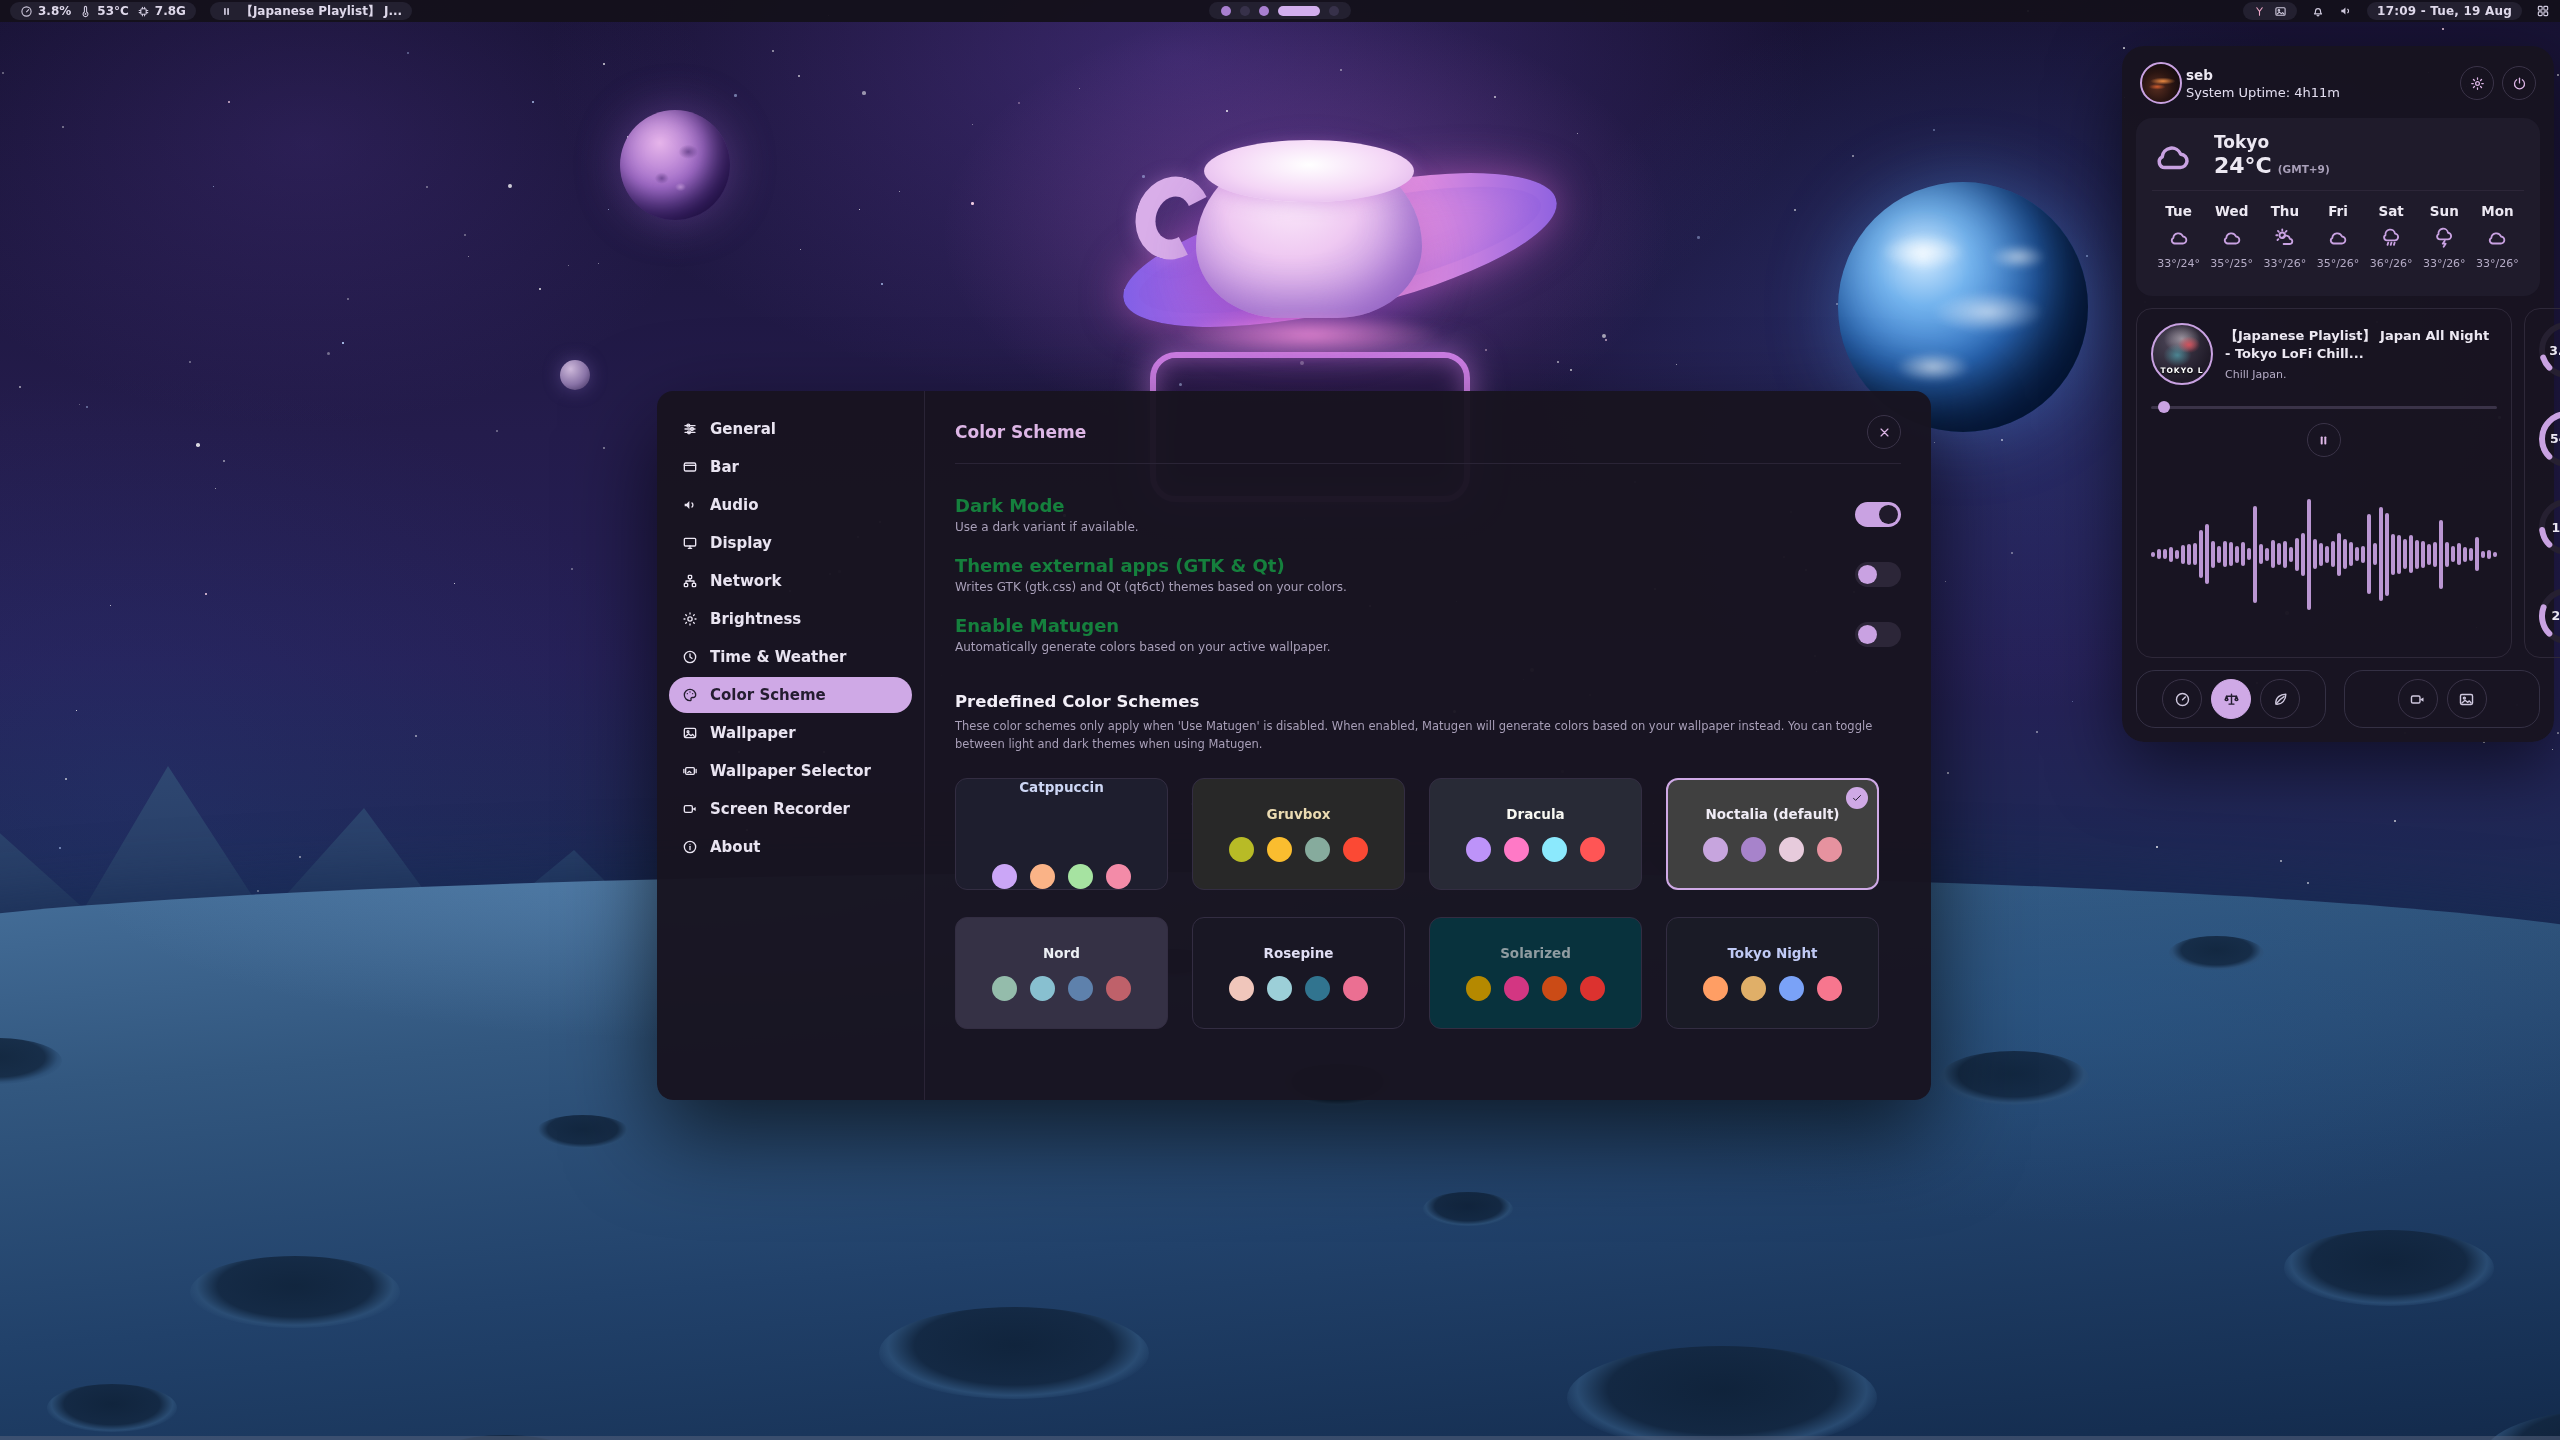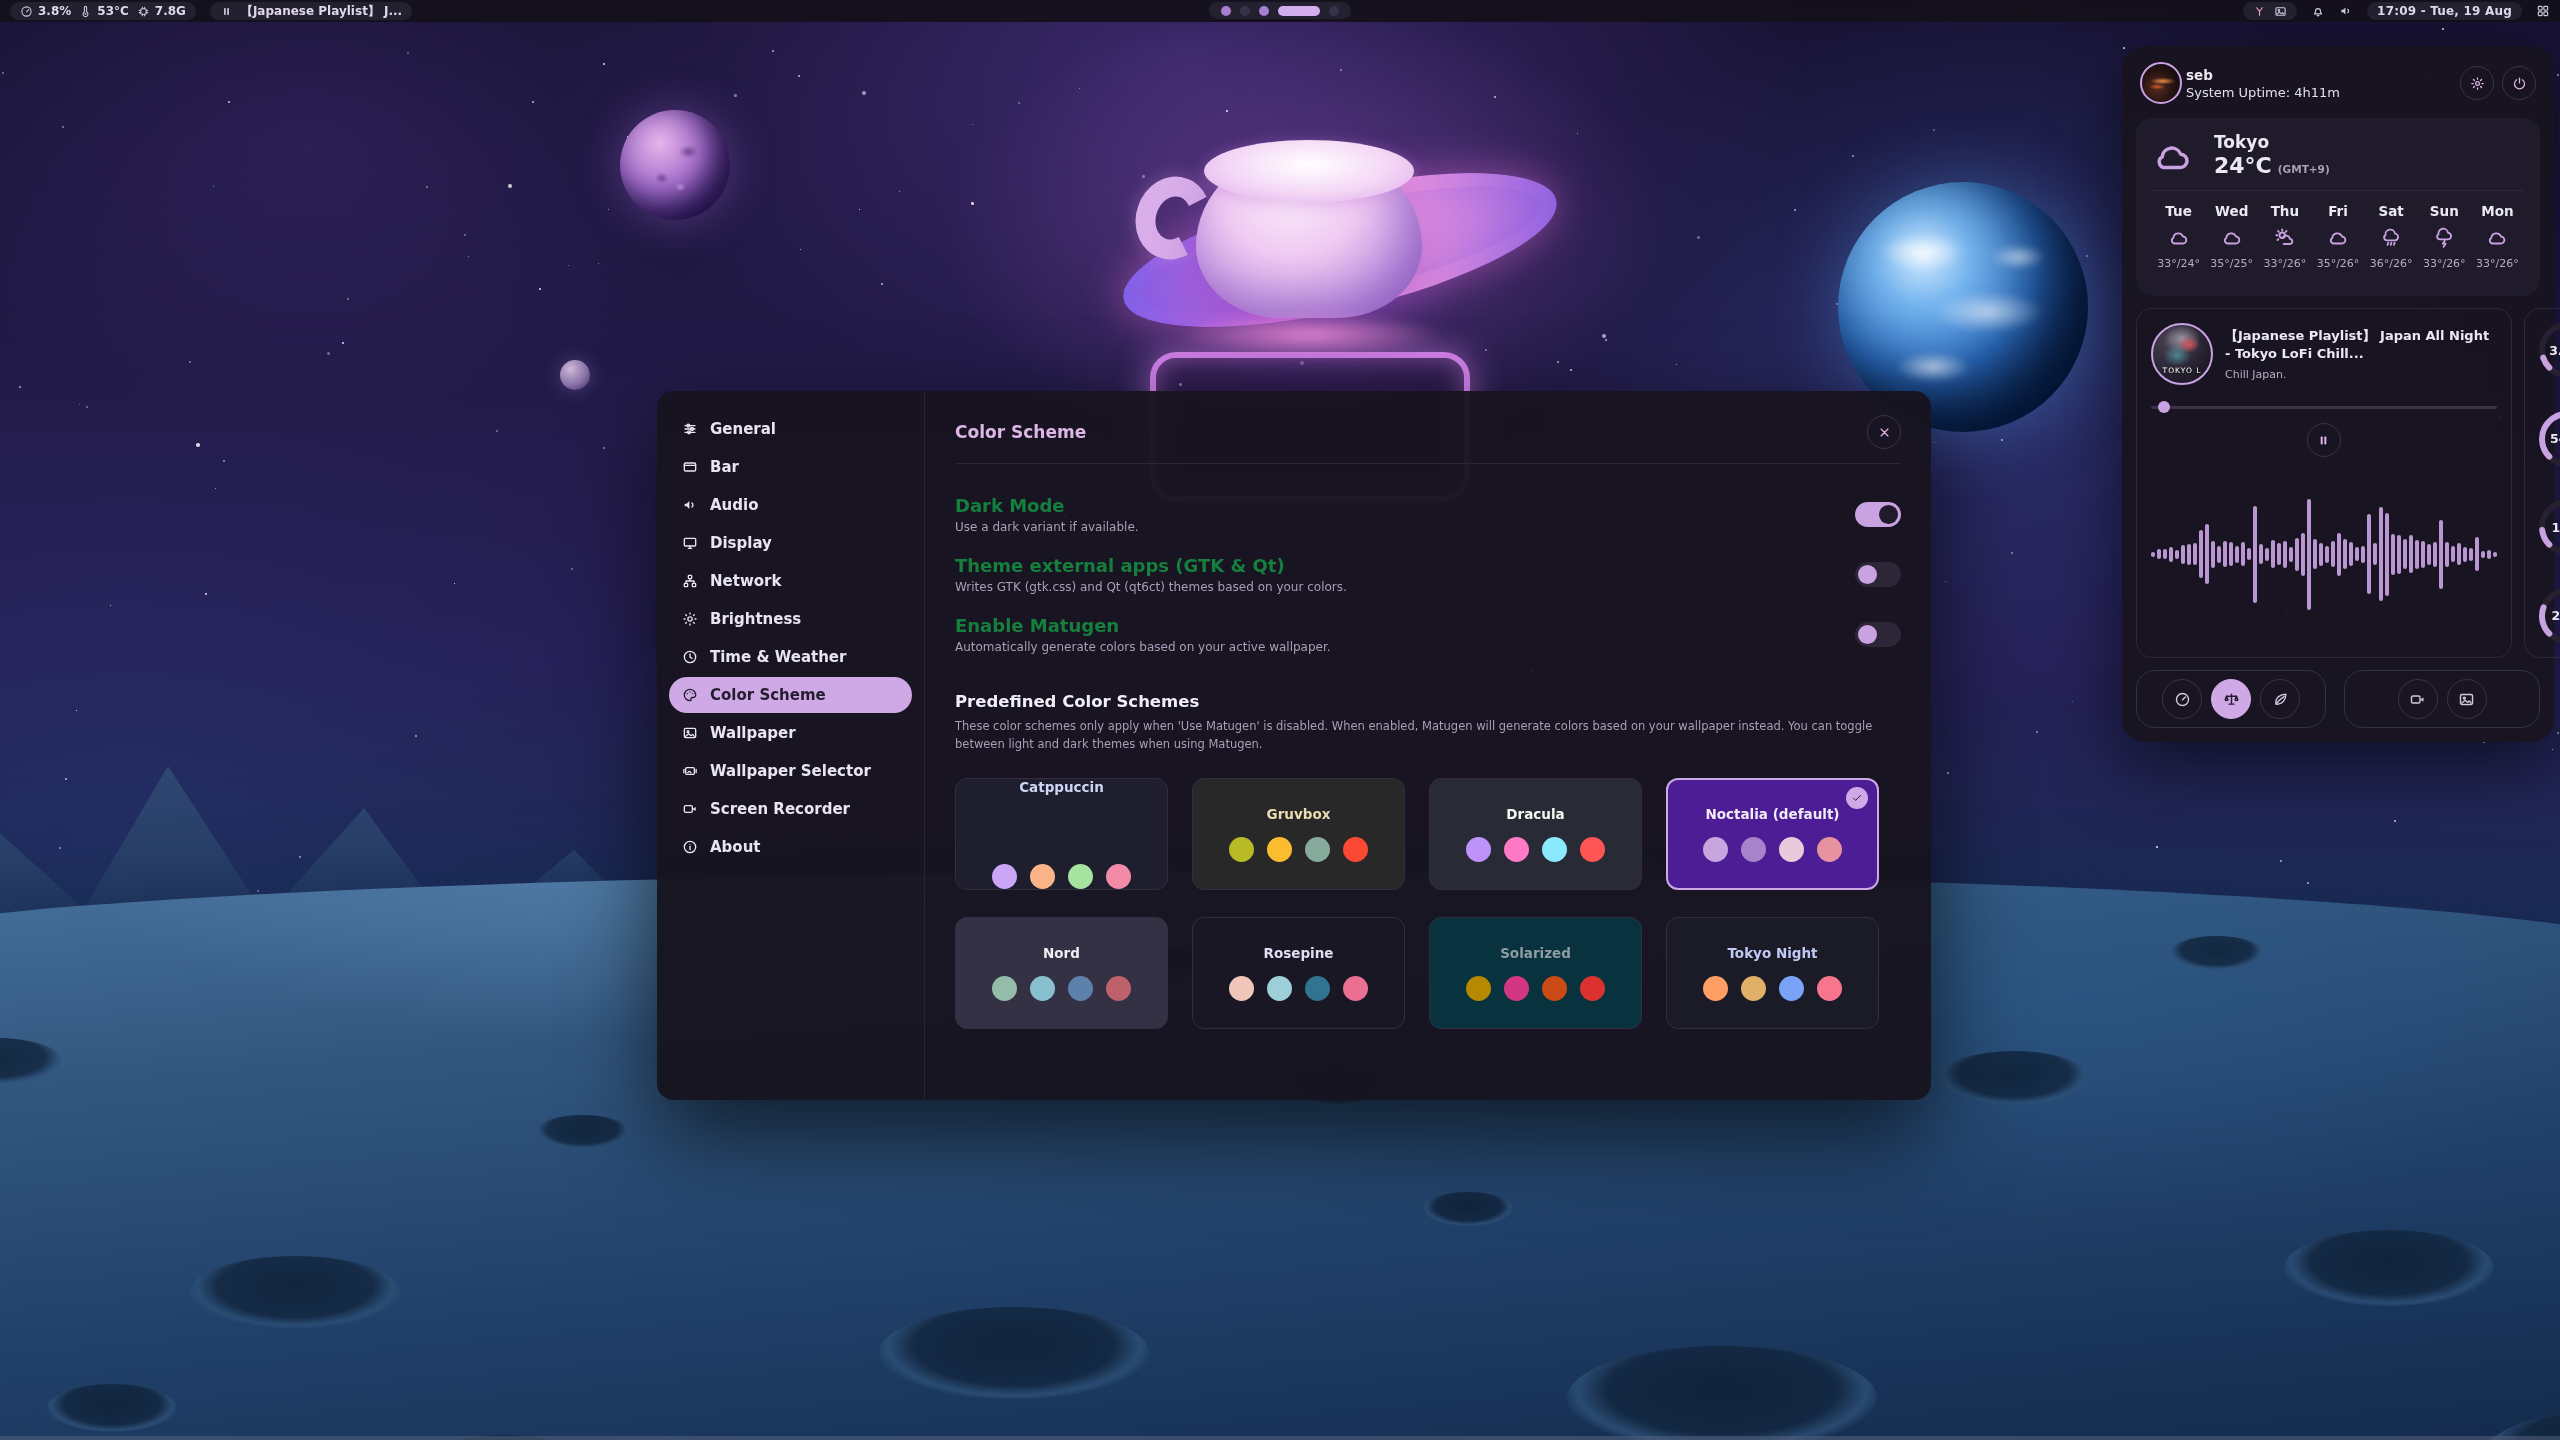--- a/index.html
+++ b/index.html
@@ -168,21 +168,21 @@
   .media-card{flex:1; border:1px solid var(--border); border-radius:16px; padding:14px; display:flex; flex-direction:column;}
   .media-top{display:flex; gap:12px; align-items:center;}
   .album-art{width:62px; height:62px; border-radius:50%; border:2px solid var(--accent); flex-shrink:0;
     position:relative; overflow:hidden;
     background:radial-gradient(circle at 32% 28%, #4a4456, #201b28 70%);}
   .album-art::before{content:""; position:absolute; inset:0;
     background:radial-gradient(16px 12px at 62% 34%, rgba(230,80,90,.85), transparent 70%),
                radial-gradient(20px 16px at 42% 52%, rgba(90,200,210,.55), transparent 70%),
                radial-gradient(26px 20px at 50% 24%, rgba(245,235,240,.5), transparent 70%);}
   .album-art span{position:absolute; left:0; right:0; bottom:8px; text-align:center; color:#fff;
-    font-size:7.5px; font-weight:400; letter-spacing:1px; text-shadow:0 1px 2px #000;}
+    font-size:7.5px; font-weight:700; letter-spacing:1px; text-shadow:0 1px 2px #000;}
   .media-text{min-width:0;}
   .media-title{font-size:13px; font-weight:700; line-height:1.35; display:-webkit-box;
     -webkit-line-clamp:2; -webkit-box-orient:vertical; overflow:hidden;}
   .media-sub{font-size:11px; color:#b5acc6; margin-top:6px;}
   .progress{margin-top:16px; height:12px; display:flex; align-items:center; position:relative;}
   .progress .track{width:100%; height:3px; border-radius:2px; background:#3a3348;}
   .progress .knob{position:absolute; left:2%; top:0; width:12px; height:12px; border-radius:50%; background:var(--accent);}
   .media-controls{display:flex; justify-content:center; margin-top:10px;}
   .visualizer{flex:1; margin-top:8px; display:flex; align-items:center; justify-content:center; gap:2.5px; overflow:hidden;}
   .vbar{width:3.5px; border-radius:2px; background:var(--accent); opacity:.92;}
@@ -685,21 +685,21 @@
         </div>
         <div class="scheme-card" style="background: rgb(40, 42, 54);">
           <div class="scheme-name" style="color: rgb(248, 248, 242);">Dracula</div>
           <div class="swatches">
             <span class="swatch" style="background: rgb(189, 147, 249);"></span>
             <span class="swatch" style="background: rgb(255, 121, 198);"></span>
             <span class="swatch" style="background: rgb(139, 233, 253);"></span>
             <span class="swatch" style="background: rgb(255, 85, 85);"></span>
           </div>
         </div>
-        <div class="scheme-card selected" style="background: #4c1d95; text-align: right;">
+        <div class="scheme-card selected" style="background: #404040; text-align: right;">
           <div class="scheme-name" style="color: rgb(240, 236, 246);">Noctalia (default)</div>
           <div class="swatches">
             <span class="swatch" style="background: rgb(199, 165, 222);"></span>
             <span class="swatch" style="background: rgb(167, 131, 203);"></span>
             <span class="swatch" style="background: rgb(231, 203, 220);"></span>
             <span class="swatch" style="background: rgb(230, 146, 159);"></span>
           </div>
           <div class="check-badge">
             <span class="cicon">
               <svg viewBox="0 0 24 24" fill="none" stroke="currentColor" stroke-width="2" stroke-linecap="round" stroke-linejoin="round">

